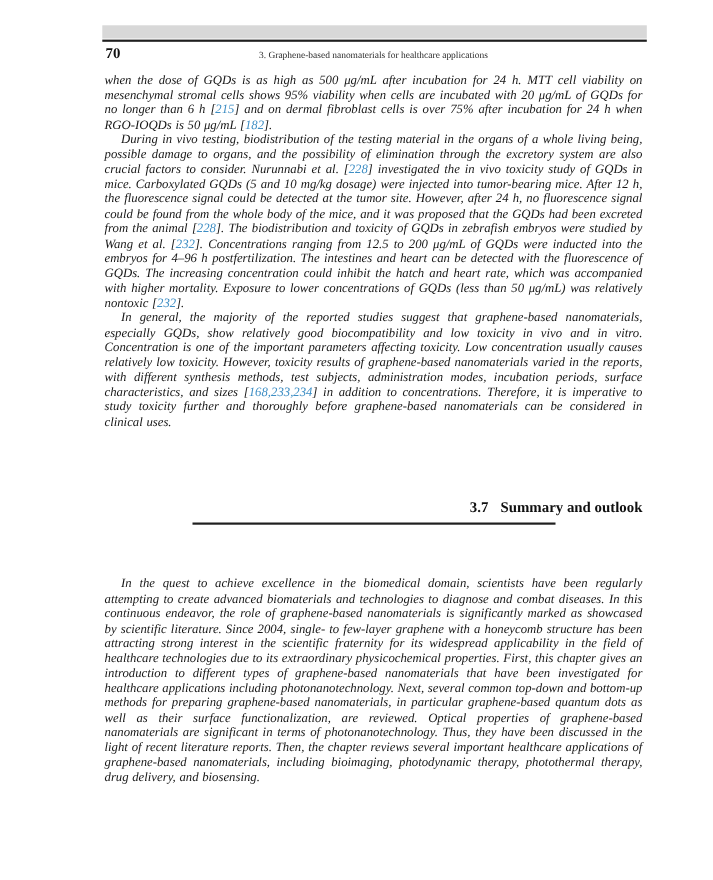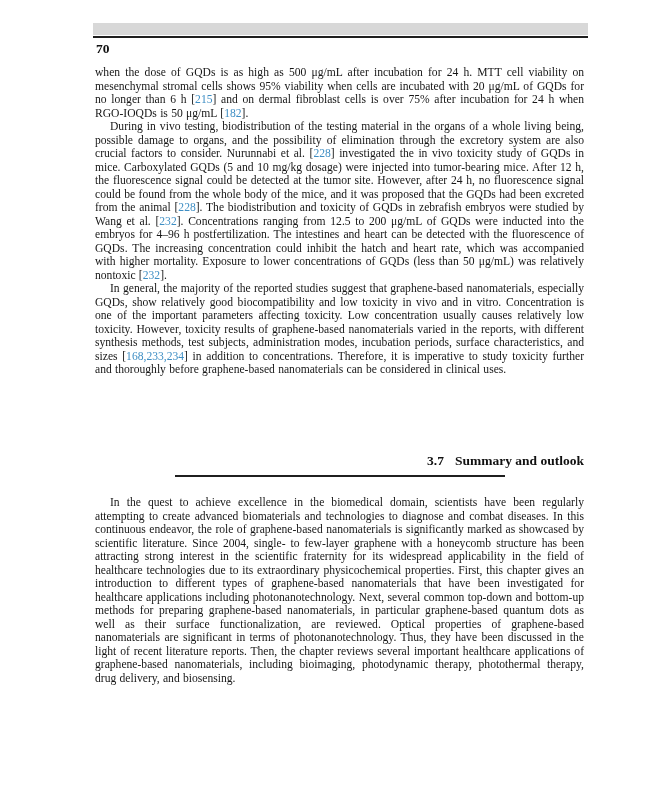--- a/index.html
+++ b/index.html
@@ -33,22 +33,22 @@
     text-align:center; font-size:8.6px; color:#2a2a2a;
   }
 
   .body-block {
     position:absolute; left:0; width:100%;
     font-size:11.6px; line-height:13.5px;
     text-align:justify; color:var(--text, #161616);
     word-spacing:0.4px;
   }
   .block-a { top:66px; }
-  .block-b { top:496px; }
-  p.para { text-indent:15px; }
+  .block-b { top:524px; }
+  p.para { text-indent:15px;font-style:italic; }
   p.para.noindent { text-indent:0; }
   .cite { color:var(--citation, #3e8ec4); }
 
   .heading-group { position:absolute; top:452px; left:0; width:100%; }
   .section-heading {
     text-align:right; font-size:13.5px; font-weight:bold;
     color:#101010; line-height:17px;
   }
   .section-heading .num { margin-right:11px; }
   .heading-rule {
@@ -60,20 +60,21 @@
 <body>
 
 <div class="page">
   <div class="content">
 
     <div class="topbar"></div>
     <div class="topline"></div>
 
     <div class="header-row">
       <span class="page-num">70</span>
+      <div class="running-head">3. Graphene-based nanomaterials for healthcare applications</div>
     </div>
 
     <div class="body-block block-a">
         <p class="para noindent"><span>when the dose of GQDs is as high as 500 μg/mL after incubation for 24 h. MTT cell viability on mesenchymal stromal cells shows 95% viability when cells are incubated with 20 μg/mL of GQDs for no longer than 6 h [</span><span class="cite">215</span><span>] and on dermal fibroblast cells is over 75% after incubation for 24 h when RGO-IOQDs is 50 μg/mL [</span><span class="cite">182</span><span>].</span></p>
         <p class="para"><span>During in vivo testing, biodistribution of the testing material in the organs of a whole living being, possible damage to organs, and the possibility of elimination through the excretory system are also crucial factors to consider. Nurunnabi et al. [</span><span class="cite">228</span><span>] investigated the in vivo toxicity study of GQDs in mice. Carboxylated GQDs (5 and 10 mg/kg dosage) were injected into tumor-bearing mice. After 12 h, the fluorescence signal could be detected at the tumor site. However, after 24 h, no fluorescence signal could be found from the whole body of the mice, and it was proposed that the GQDs had been excreted from the animal [</span><span class="cite">228</span><span>]. The biodistribution and toxicity of GQDs in zebrafish embryos were studied by Wang et al. [</span><span class="cite">232</span><span>]. Concentrations ranging from 12.5 to 200 μg/mL of GQDs were inducted into the embryos for 4–96 h postfertilization. The intestines and heart can be detected with the fluorescence of GQDs. The increasing concentration could inhibit the hatch and heart rate, which was accompanied with higher mortality. Exposure to lower concentrations of GQDs (less than 50 μg/mL) was relatively nontoxic [</span><span class="cite">232</span><span>].</span></p>
         <p class="para"><span>In general, the majority of the reported studies suggest that graphene-based nanomaterials, especially GQDs, show relatively good biocompatibility and low toxicity in vivo and in vitro. Concentration is one of the important parameters affecting toxicity. Low concentration usually causes relatively low toxicity. However, toxicity results of graphene-based nanomaterials varied in the reports, with different synthesis methods, test subjects, administration modes, incubation periods, surface characteristics, and sizes [</span><span class="cite">168,233,234</span><span>] in addition to concentrations. Therefore, it is imperative to study toxicity further and thoroughly before graphene-based nanomaterials can be considered in clinical uses.</span></p>
       </div>
 
     <div class="heading-group">
       <h2 class="section-heading"><span class="num">3.7</span><span>Summary and outlook</span></h2>

